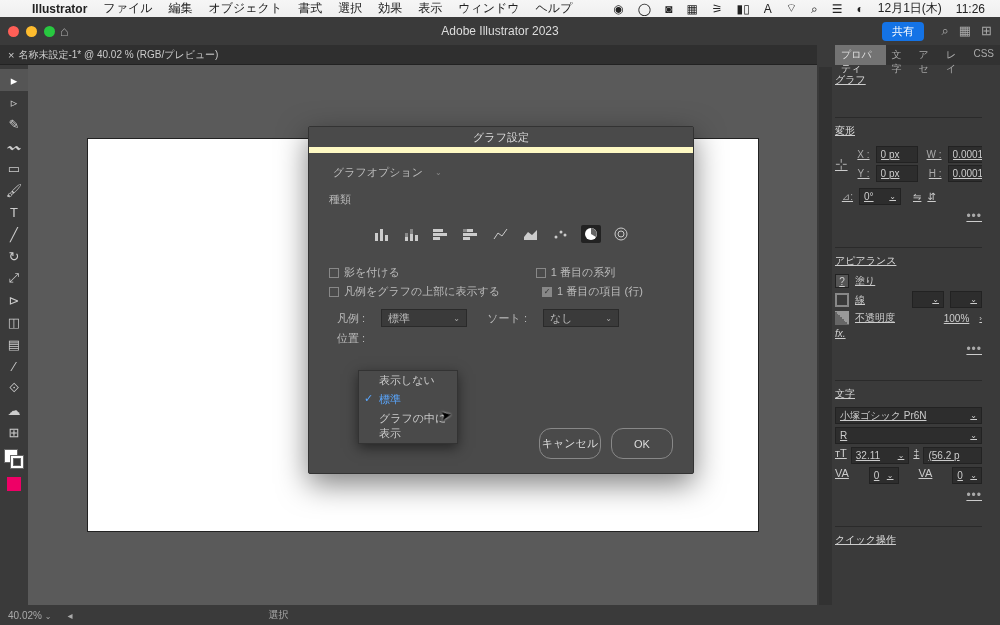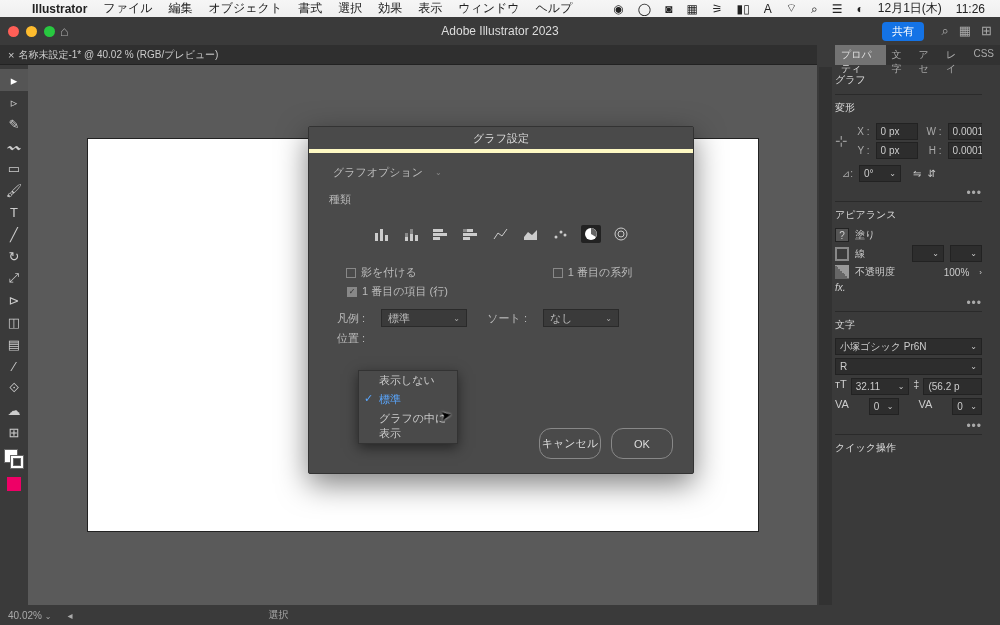--- a/index.html
+++ b/index.html
@@ -38,44 +38,44 @@
 .tools .sw1 { position:absolute; left:4px; top:2px; width:14px; height:14px; background:#fff; border:1px solid #666; }
 .tools .sw2 { position:absolute; left:10px; top:8px; width:14px; height:14px; background:#fff; border:1px solid #666; }
 .tools .sw2::after { content:''; position:absolute; inset:2px; border:1px solid #666; background:#3a3a3a; }
 
 
 .rpanel { position:absolute; right:0; top:45px; width:183px; bottom:20px; background:#3a3a3a; }
 .rptabs { position:absolute; top:0; right:0; width:165px; height:20px; background:#323232; display:flex; font-size:10px; z-index:2; }
 .rptabs span { padding:3px 6px; color:#aaa; }
 .rptabs span.act { background:#737373; color:#ddd; }
 .rpcontent { position:absolute; top:22px; left:18px; right:18px; bottom:0; overflow:hidden; }
-.rsection { border-bottom:1px solid #2a2a2a; padding:6px 0 1px; }
+.rsection { border-bottom:1px solid #2a2a2a; padding:6px 0 24px;text-decoration:underline; }
 .rsection h4 { font-size:10px; color:#ddd; font-weight:500; margin-bottom:6px; }
 .posrow { display:flex; gap:6px; align-items:center; margin:2px 0; font-size:10px; }
 .posrow label { width:18px; color:#aaa; text-align:right; }
 .posin { background:#2d2d2d; border:1px solid #222; height:17px; width:42px; padding:0 4px; color:#ccc; font-size:10px; }
 .apprw { display:flex; align-items:center; gap:6px; font-size:10px; margin:3px 0; }
 .seldd { background:#2d2d2d; border:1px solid #222; height:17px; padding:0 4px; color:#ccc; font-size:10px; display:flex; align-items:center; justify-content:space-between; }
 .rscroll { position:absolute; left:2px; top:22px; width:13px; bottom:0; background:#323232; }
 
 
 .statusbar { position:absolute; bottom:0; left:0; right:0; height:20px; background:#3a3a3a; display:flex; align-items:center; padding:0 8px; font-size:10px; color:#aaa; gap:16px; }
 
 
 .dialog { position:absolute; left:308px; top:126px; width:386px; height:348px; background:#4a4a4a; border:1px solid #333; border-radius:2px; box-shadow:0 10px 30px rgba(0,0,0,.5); z-index:50; }
-.dlgtitle { height:26px; display:flex; align-items:center; justify-content:center; font-size:11px; color:#ddd; background:#4a4a4a; border-bottom:4px solid #fef9c3; }
+.dlgtitle { height:26px; display:flex; align-items:center; justify-content:center; font-size:11px; color:#ddd; background:#4a4a4a; border-bottom:6px solid #fef9c3; }
 .dlgbody { padding:10px 20px; color:#bbb; font-size:11px; }
 .dlgdd { display:inline-flex; align-items:center; gap:6px; background:#4a4a4a; padding:2px 4px; font-size:11px; }
 .graphtypes { display:flex; gap:10px; justify-content:center; padding:12px 0; }
 .graphtypes .gt { width:20px; height:18px; display:flex; align-items:center; justify-content:center; color:#ccc; font-size:13px; border-radius:2px; }
 .graphtypes .gt.sel { background:#222; color:#fff; }
 .dlgsec { margin-top:10px; }
 .dlgsec > label { display:block; margin-bottom:6px; }
 .ckrow { display:flex; gap:24px; margin:4px 0; }
-.ck { display:flex; align-items:center; gap:5px;margin-left:17px; }
+.ck { display:flex; align-items:center; gap:5px; }
 .ckbox { width:10px; height:10px; border:1px solid #888; display:inline-flex; align-items:center; justify-content:center; font-size:8px; line-height:1; }
 .ckbox.on { background:#888; color:#333; }
 .optrow { display:flex; align-items:center; gap:16px; margin:4px 0; }
 .optrow .lbl { width:36px; text-align:right; }
 .dd { background:#3a3a3a; border:1px solid #2a2a2a; height:18px; display:flex; align-items:center; justify-content:space-between; padding:0 6px; min-width:86px; font-size:11px; }
 .dd .caret { font-size:8px; color:#aaa; }
 .dlgbtns { position:absolute; bottom:14px; right:20px; display:flex; gap:10px; }
 .dlgbtn { border:1px solid #888; background:transparent; color:#ddd; height:31px; border-radius:12px; min-width:62px; font-size:11px; display:flex; align-items:center; justify-content:center; }
 
 
@@ -369,20 +369,24 @@
         <div class="ck">
             <span class="ckbox"></span>
             <span>影を付ける</span>
           </div>
         <div class="ck" style="margin-left:112px">
             <span class="ckbox"></span>
             <span>1 番目の系列</span>
           </div>
       </div>
       <div class="ckrow">
+        <div class="ck">
+            <span class="ckbox"></span>
+            <span>凡例をグラフの上部に表示する</span>
+          </div>
         <div class="ck" style="margin-left:18px">
             <span class="ckbox on">✓</span>
             <span>1 番目の項目 (行)</span>
           </div>
       </div>
     </div>
     <div class="dlgsec">
       <div class="optrow">
         <span class="lbl">凡例 :</span>
         <div class="dd">

